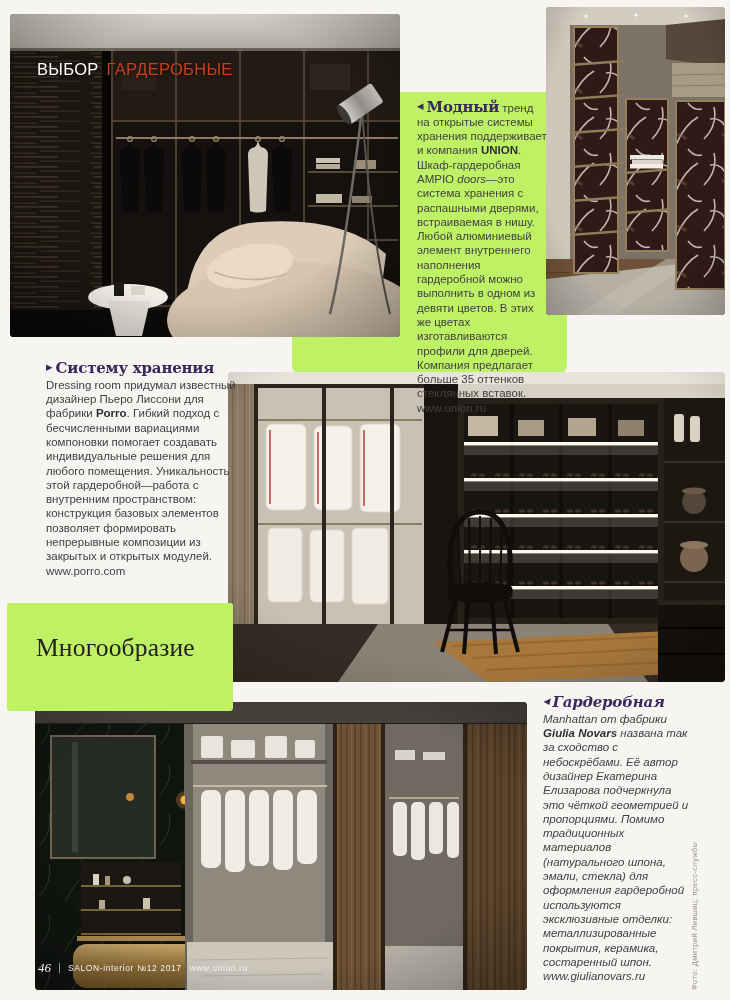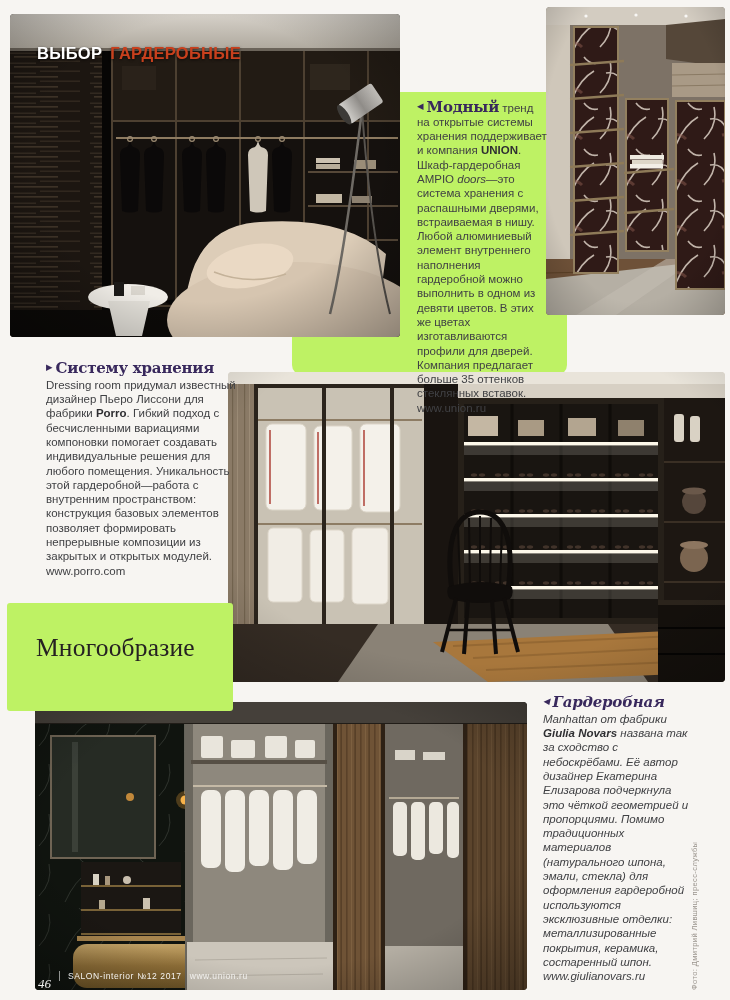--- a/index.html
+++ b/index.html
@@ -13,21 +13,21 @@
 
   
   .photo{position:absolute;overflow:hidden;border-radius:4px;z-index:2;}
   .photo svg{display:block;}
   .photo1{left:10px;top:14px;width:390px;height:323px;}
   .photo2{left:546px;top:7px;width:179px;height:308px;}
   .photo3{left:228px;top:372px;width:497px;height:310px;}
   .photo4{left:35px;top:702px;width:492px;height:288px;}
 
   
-  .kicker{position:absolute;left:27px;top:30px;font-weight:700;font-size:16.5px;
+  .kicker{position:absolute;left:27px;top:46px;font-weight:400;font-size:16.5px;
           letter-spacing:.3px;text-shadow:0 1px 3px rgba(0,0,0,.65);white-space:nowrap;}
   .kicker .k1{color:#ffffff;margin-right:8px;}
   .kicker .k2{color:#c8401d;}
 
   
   .article{position:absolute;z-index:4;font-size:11.5px;line-height:14.3px;color:#404144;}
   .article p{margin:0;}
   .union{left:417px;top:99px;width:132px;}
   .porro{left:46px;top:360px;width:199px;}
   .giulia{left:543px;top:694px;width:150px;font-style:italic;}
@@ -39,21 +39,21 @@
   .article i{font-style:italic;}
 
   
   .big-title{padding:31px 0 0 29px;font-family:"Liberation Serif",serif;
              font-size:25.5px;line-height:27px;color:#252122;letter-spacing:.2px;}
   .big-title span{display:block;}
 
   
   .footer{position:absolute;left:38px;top:960px;z-index:5;display:flex;align-items:center;
           gap:8px;color:rgba(255,255,255,.93);font-size:8.5px;letter-spacing:.6px;white-space:nowrap;}
-  .pagenum{font-family:"Liberation Serif",serif;font-style:italic;font-size:13px;letter-spacing:0;margin-top:16px;}
+  .pagenum{font-family:"Liberation Serif",serif;font-style:italic;font-size:13px;letter-spacing:0;}
   .fsep{width:1px;height:10px;background:rgba(255,255,255,.55);}
   .site{opacity:.85;}
 
   
   .credit{position:absolute;left:690px;top:826px;height:164px;z-index:4;
           writing-mode:vertical-rl;transform:rotate(180deg);font-size:7.5px;
           letter-spacing:.4px;color:#9a948d;white-space:nowrap;}
 </style>
 </head>
 <body>

